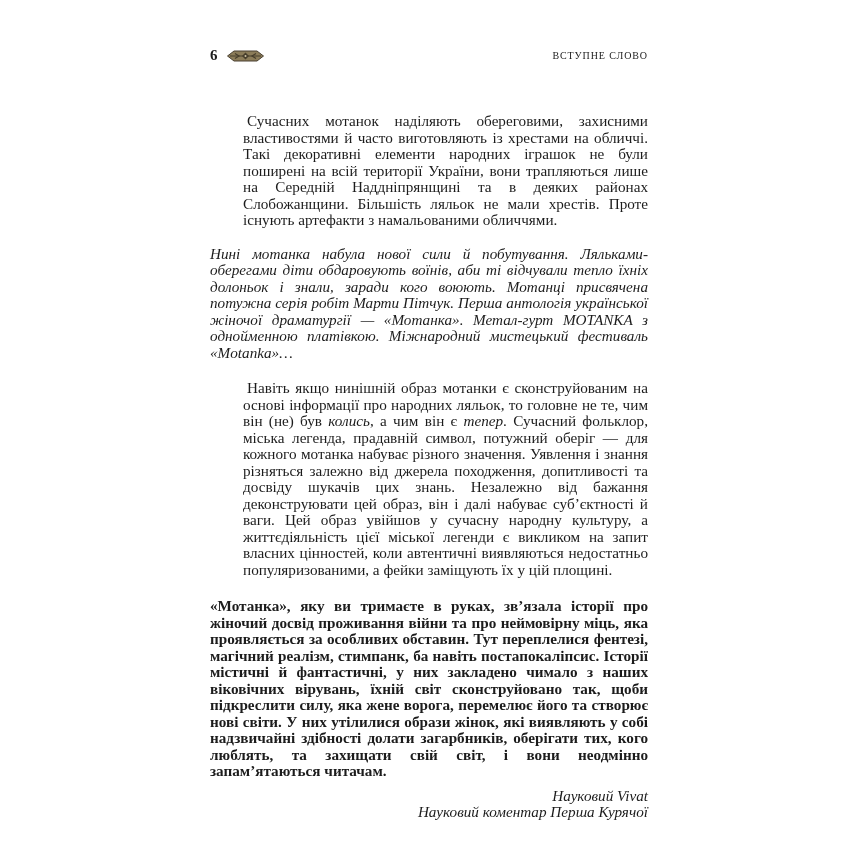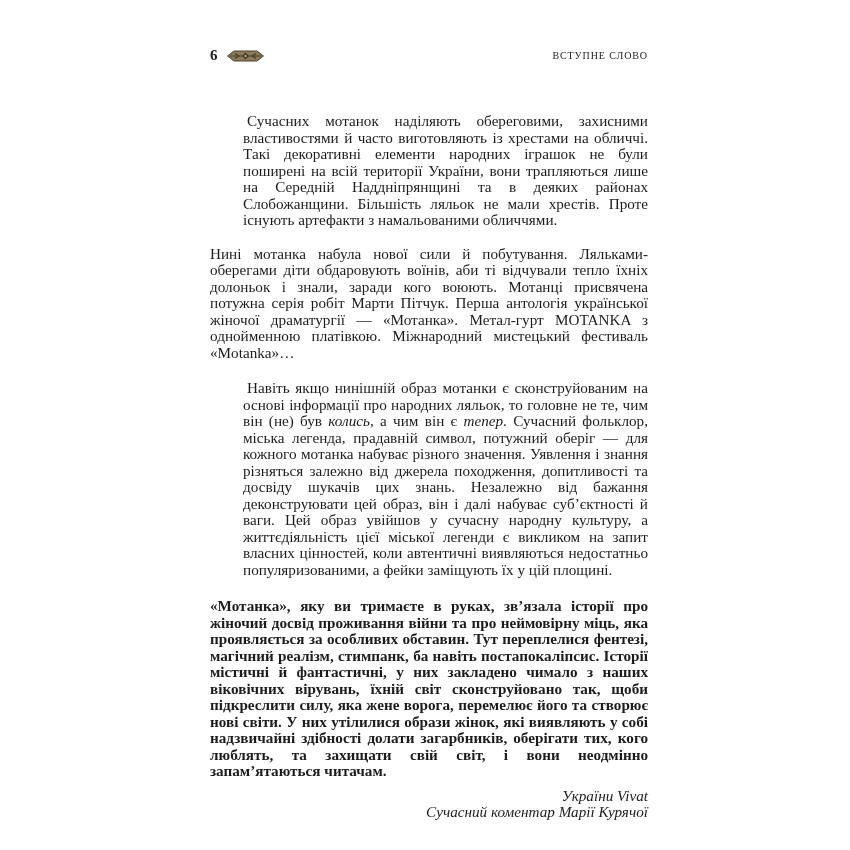--- a/index.html
+++ b/index.html
@@ -58,21 +58,21 @@
     margin-top: 20px;
   }
   .content p {
     margin: 0;
   }
   .block-indent {
     margin-left: 33px !important;
     text-indent: 4px;
   }
   .para-p1 { margin-bottom: 17px !important; }
-  .para-p2 { margin-bottom: 19px !important; }
+  .para-p2 { margin-bottom: 19px !important; font-style: italic; }
   .para-quote { margin-bottom: 20px !important; }
   .para-p4 { margin-bottom: 8px !important; font-weight: bold; }
   .signature {
     text-align: right;
     font-style: italic;
     line-height: 16.5px;
   }
   .signature div { white-space: nowrap; }
   i { }
 </style>
@@ -99,19 +99,19 @@
 
     <p class="block-indent para-p1">Сучасних мотанок наділяють обереговими, захисними властивостями й часто виготовляють із хрестами на обличчі. Такі декоративні елементи народних іграшок не були поширені на всій території України, вони трапляються лише на Середній Наддніпрянщині та в деяких районах Слобожанщини. Більшість ляльок не мали хрестів. Проте існують артефакти з намальованими обличчями.</p>
 
     <p class="para-p2">Нині мотанка набула нової сили й побутування. Ляльками-оберегами діти обдаровують воїнів, аби ті відчували тепло їхніх долоньок і знали, заради кого воюють. Мотанці присвячена потужна серія робіт Марти Пітчук. Перша антологія української жіночої драматургії — «Мотанка». Метал-гурт MOTANKA з однойменною платівкою. Міжнародний мистецький фестиваль «Motanka»…</p>
 
     <p class="block-indent para-quote"><span>Навіть якщо нинішній образ мотанки є сконструйованим на основі інформації про народних ляльок, то головне не те, чим він (не) був </span><i>колись</i><span>, а чим він є </span><i>тепер</i><span>. Сучасний фольклор, міська легенда, прадавній символ, потужний оберіг — для кожного мотанка набуває різного значення. Уявлення і знання різняться залежно від джерела походження, допитливості та досвіду шукачів цих знань. Незалежно від бажання деконструювати цей образ, він і далі набуває суб’єктності й ваги. Цей образ увійшов у сучасну народну культуру, а життєдіяльність цієї міської легенди є викликом на запит власних цінностей, коли автентичні виявляються недостатньо популяризованими, а фейки заміщують їх у цій площині.</span></p>
 
     <p class="para-p4">«Мотанка», яку ви тримаєте в руках, зв’язала історії про жіночий досвід проживання війни та про неймовірну міць, яка проявляється за особливих обставин. Тут переплелися фентезі, магічний реалізм, стимпанк, ба навіть постапокаліпсис. Історії містичні й фантастичні, у них закладено чимало з наших віковічних вірувань, їхній світ сконструйовано так, щоби підкреслити силу, яка жене ворога, перемелює його та створює нові світи. У них утілилися образи жінок, які виявляють у собі надзвичайні здібності долати загарбників, оберігати тих, кого люблять, та захищати свій світ, і вони неодмінно запам’ятаються читачам.</p>
 
     <div class="signature">
-      <div>України Vivat</div>
-      <div>Сучасний коментар Марії Курячої</div>
+      <div>Науковий Vivat</div>
+      <div>Науковий коментар Перша Курячої</div>
     </div>
 
   </div>
 
 </div>
 
 </body></html>

